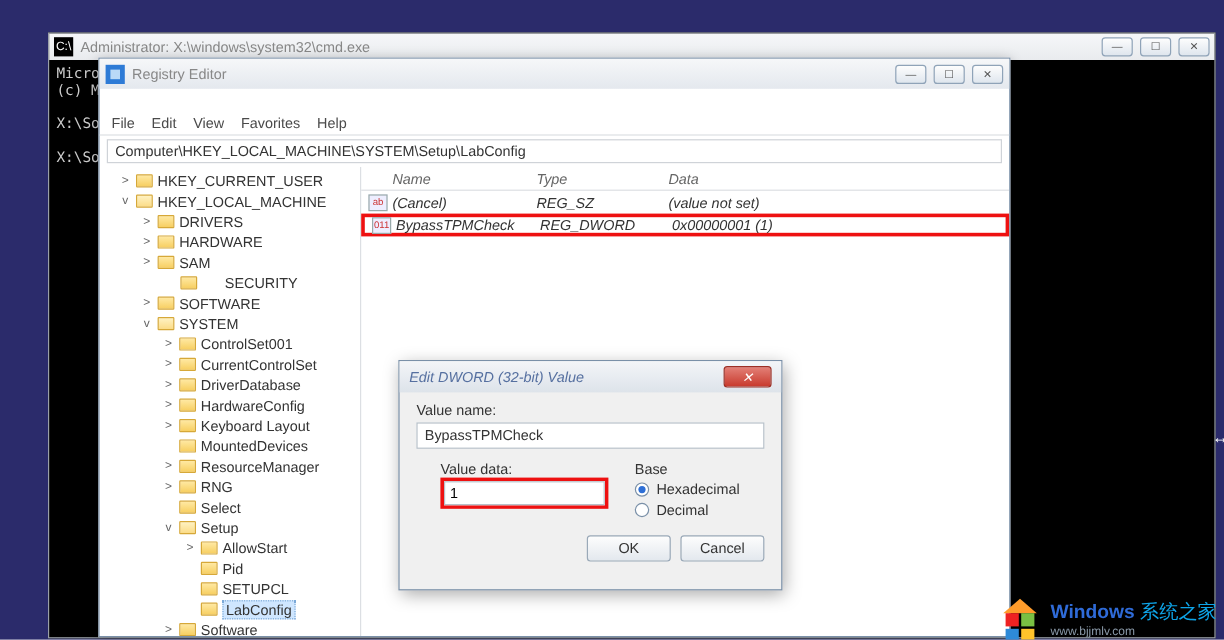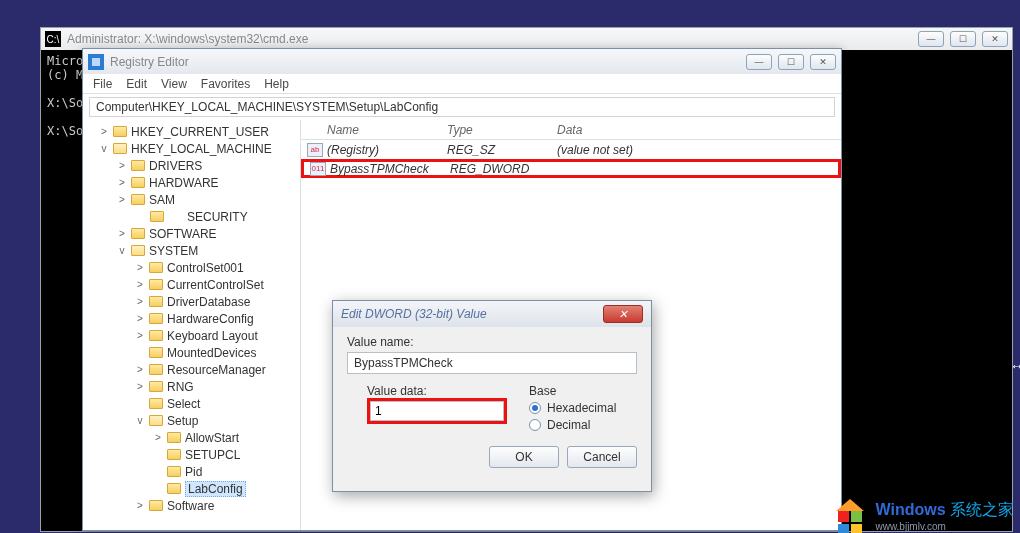--- a/index.html
+++ b/index.html
@@ -72,20 +72,21 @@
     display:flex;align-items:center;justify-content:center;
     margin-right:6px;
   }
   .reg-title .ricon::before{
     content:""; width:8px;height:8px; background:#bad9f7;
   }
   .reg-menu {
     height:20px; display:flex; gap:14px; padding:0 10px;
     font-size:12px; color:#4a4a4a; align-items:center;
     border-bottom:1px solid #dcdfe3;
+    margin-top:19px;
   }
   .reg-path {
     border:1px solid #cfd3d8; margin:3px 6px;
     padding:2px 6px; font-size:12px; color:#333;
   }
 
   .reg-body { flex:1; display:flex; overflow:hidden; }
   .tree {
     width:218px; border-right:1px solid #dcdfe3;
     overflow-y:auto;
@@ -346,26 +347,26 @@
           <span>Setup</span>
         </div>
         <div class="tnode" style="padding-left: 68px;">
           <span class="tw">&gt;</span>
           <span class="fld"></span>
           <span>AllowStart</span>
         </div>
         <div class="tnode" style="padding-left: 68px;">
           <span class="tw"></span>
           <span class="fld"></span>
+          <span>Pid</span>
+        </div>
+        <div class="tnode" style="padding-left: 68px;">
+          <span class="tw"></span>
+          <span class="fld"></span>
           <span>SETUPCL</span>
-        </div>
-        <div class="tnode" style="padding-left: 68px;">
-          <span class="tw"></span>
-          <span class="fld"></span>
-          <span>Pid</span>
         </div>
         <div class="tnode" style="padding-left: 68px;">
           <span class="tw"></span>
           <span class="fld"></span>
           <span class="sel">LabConfig</span>
         </div>
         <div class="tnode" style="padding-left: 50px;">
           <span class="tw">&gt;</span>
           <span class="fld"></span>
           <span>Software</span>
@@ -375,28 +376,29 @@
     <div class="values">
       <div class="vhead">
         <span style="width:20px"></span>
         <span class="col-name">Name</span>
         <span class="col-type">Type</span>
         <span class="col-data">Data</span>
       </div>
       <div id="vrows">
           <div class="vrow">
             <span class="vicon">ab</span>
-            <span class="col-name" style="font-style:italic">(Registry)</span>
+            <span class="col-name" style="font-style:italic">(Cancel)</span>
             <span class="col-type" style="font-style:italic">REG_SZ</span>
             <span class="col-data" style="font-style:italic">(value not set)</span>
           </div>
           <div class="vrow hl-row">
             <span class="vicon">011</span>
             <span class="col-name" style="font-style:italic">BypassTPMCheck</span>
             <span class="col-type" style="font-style:italic">REG_DWORD</span>
+            <span class="col-data" style="font-style:italic">0x00000001 (1)</span>
           </div>
         </div>
     </div>
   </div>
 </div>
 
 <div class="dlg">
   <div class="dlg-title">
     <span>Edit DWORD (32-bit) Value</span>
     <div class="dlg-close">✕</div>

